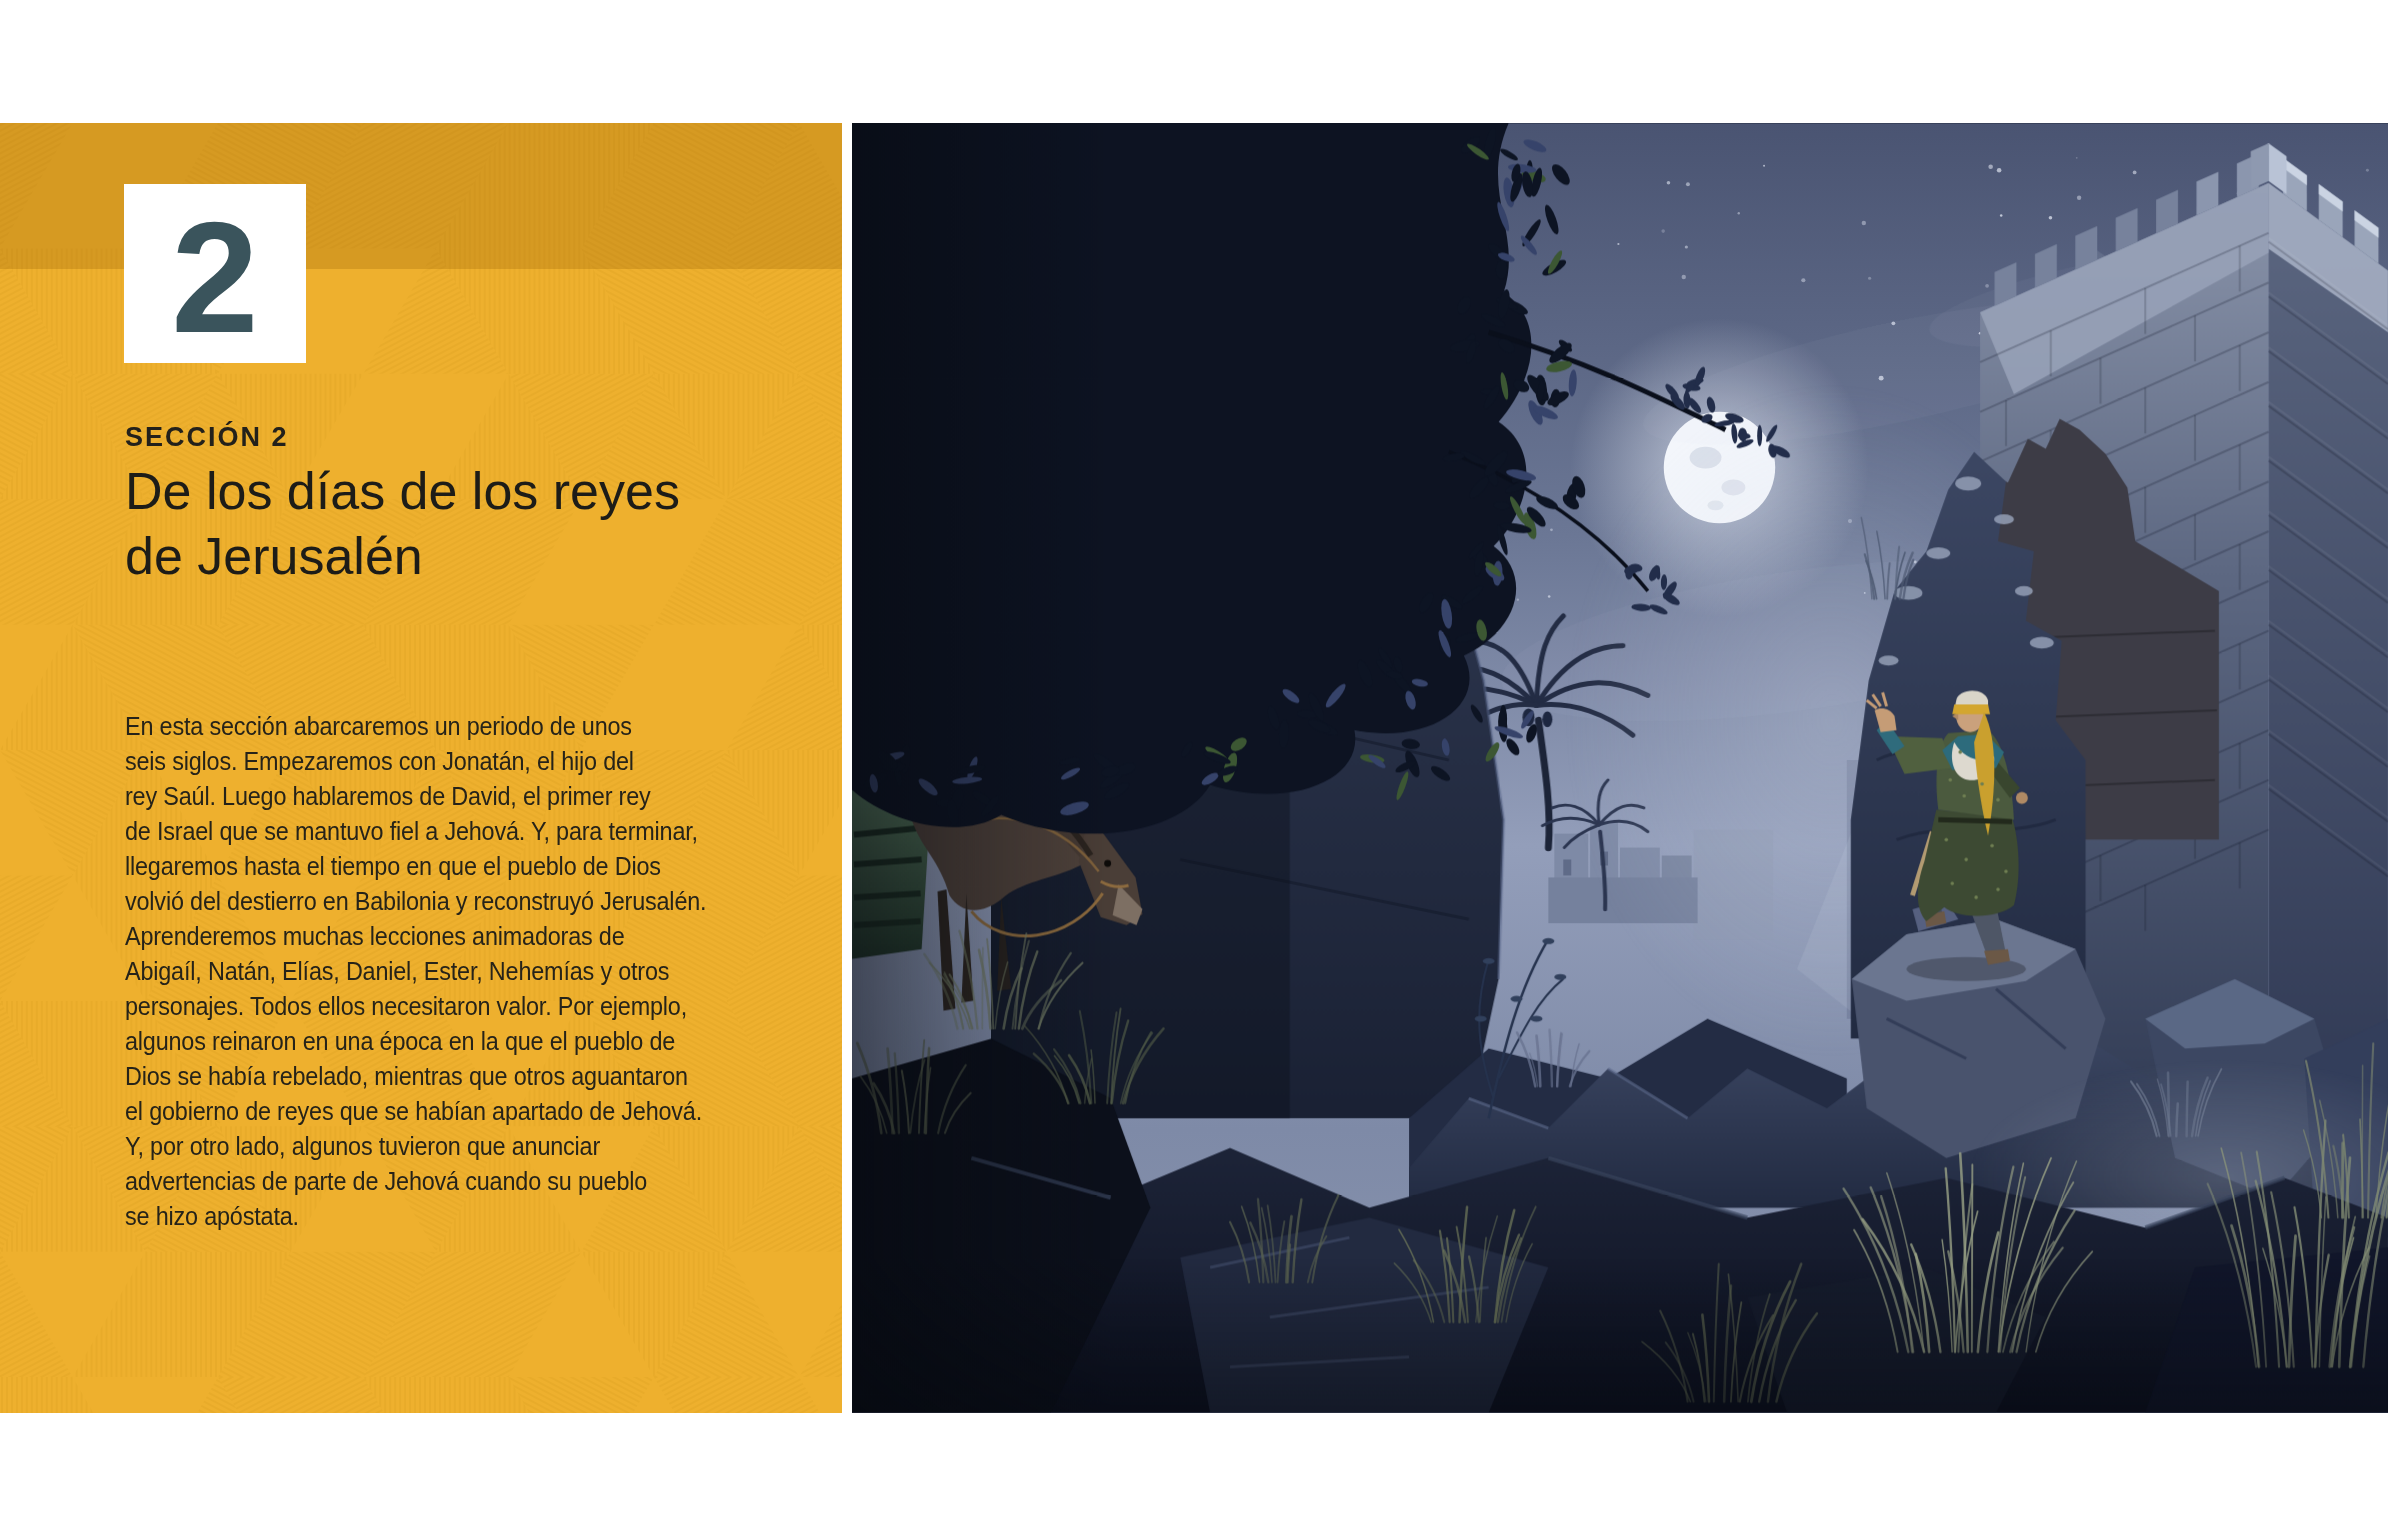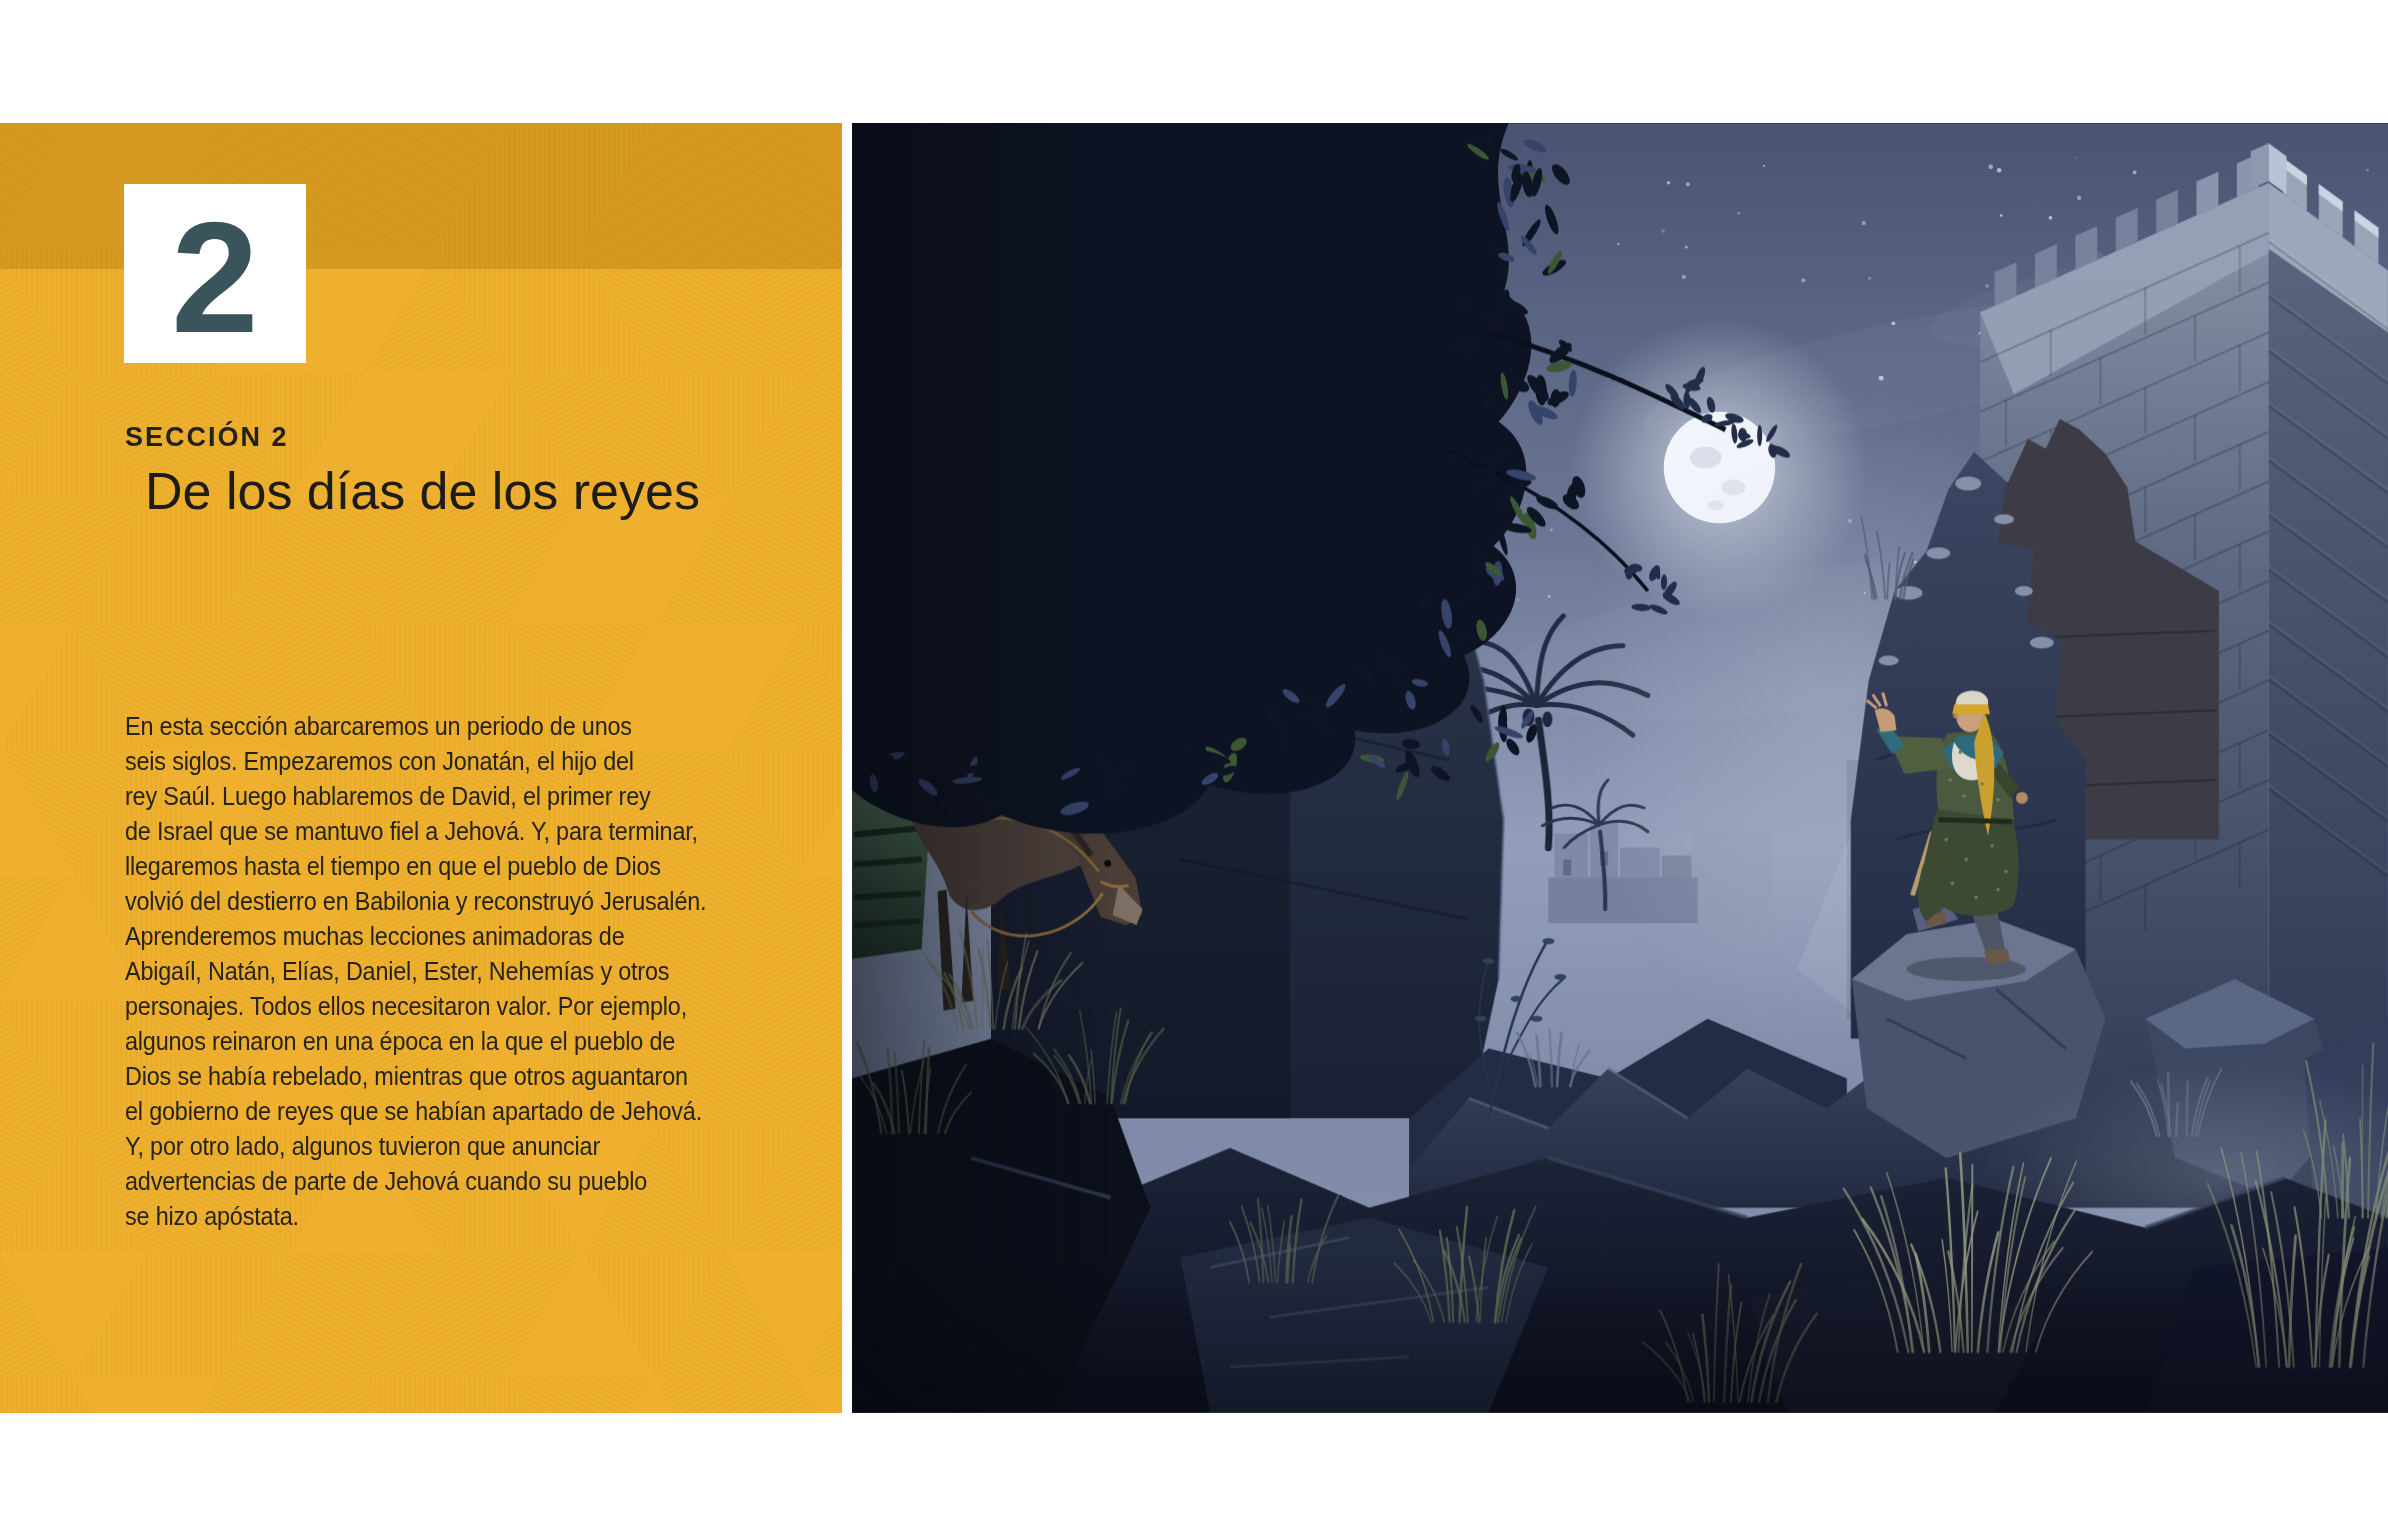--- a/index.html
+++ b/index.html
@@ -14,21 +14,21 @@
   .panel{position:absolute;left:0;top:123px;width:842px;height:1290px;background:var(--panel);overflow:hidden;}
   .panel-texture{position:absolute;left:0;top:0;}
   .panel-top-shade{position:absolute;left:0;top:0;width:100%;height:146px;background:var(--panel-shade);}
   .numbox{position:absolute;left:124px;top:61px;width:182px;height:179px;background:#fff;
           display:flex;align-items:center;justify-content:center;}
   .numbox span{color:var(--number);font-size:157px;font-weight:700;line-height:1;transform:translateY(4px);}
   .kicker{position:absolute;left:125px;top:299px;font-size:27px;font-weight:700;
           letter-spacing:2px;color:var(--kicker-text);}
   .title{position:absolute;left:125px;top:336px;font-size:52px;line-height:65px;
          font-weight:400;color:var(--title-text);}
-  .title .line{display:block;margin-left:20px;}
+  .title .line{display:block;}
   .body-text{position:absolute;left:125px;top:586px;font-size:26px;line-height:35px;
          color:var(--body-text);letter-spacing:-0.2px;transform:scaleX(0.9);transform-origin:0 0;
          font-weight:400;}
   
   .artwork{position:absolute;left:852px;top:123px;width:1536px;height:1290px;overflow:hidden;background:#1a2133;}
   .artwork svg{display:block;}
 </style>
 </head>
 <body>
 
@@ -304,20 +304,21 @@
           <polygon points="1606,1386 1752,1386 1679,1512" fill="url(#h0)" fill-opacity="0.5"></polygon>
         </g>
     </svg>
     <div class="panel-top-shade"></div>
     <div class="numbox">
       <span>2</span>
     </div>
     <div class="kicker">SECCIÓN 2</div>
     <h1 class="title" style="margin:0;">
       <span class="line">De los días de los reyes</span>
+      <span class="line">de Jerusalén</span>
     </h1>
     <div class="body-text">
       <div>En esta sección abarcaremos un periodo de unos</div>
       <div>seis siglos. Empezaremos con Jonatán, el hijo del</div>
       <div>rey Saúl. Luego hablaremos de David, el primer rey</div>
       <div>de Israel que se mantuvo fiel a Jehová. Y, para terminar,</div>
       <div>llegaremos hasta el tiempo en que el pueblo de Dios</div>
       <div>volvió del destierro en Babilonia y reconstruyó Jerusalén.</div>
       <div>Aprenderemos muchas lecciones animadoras de</div>
       <div>Abigaíl, Natán, Elías, Daniel, Ester, Nehemías y otros</div>

